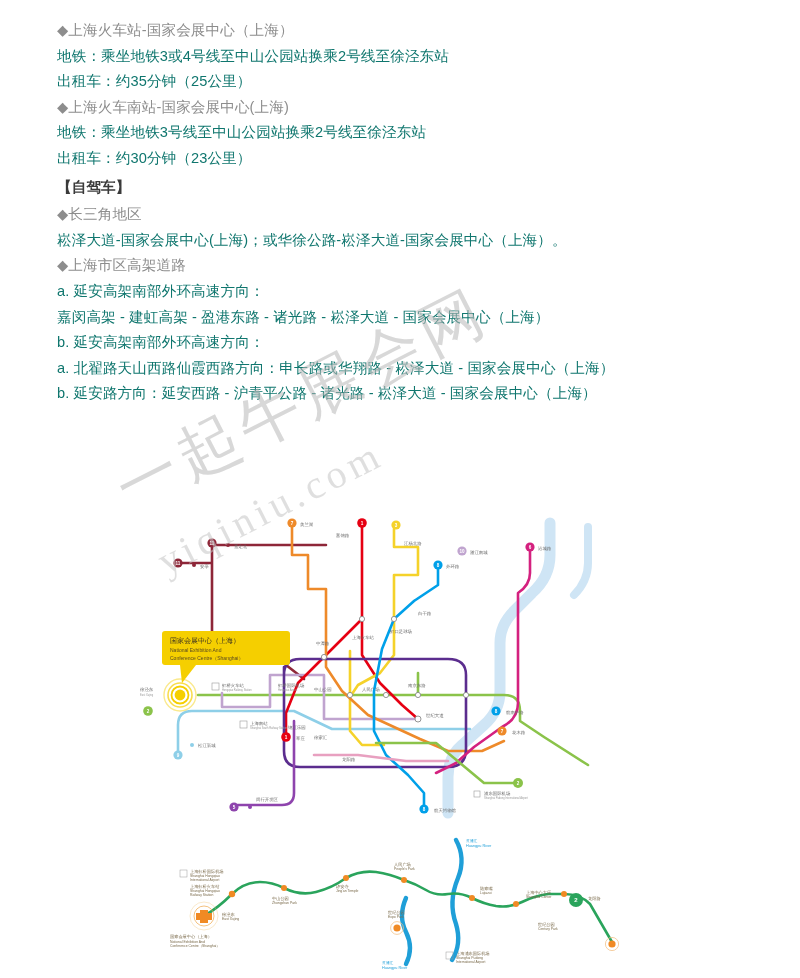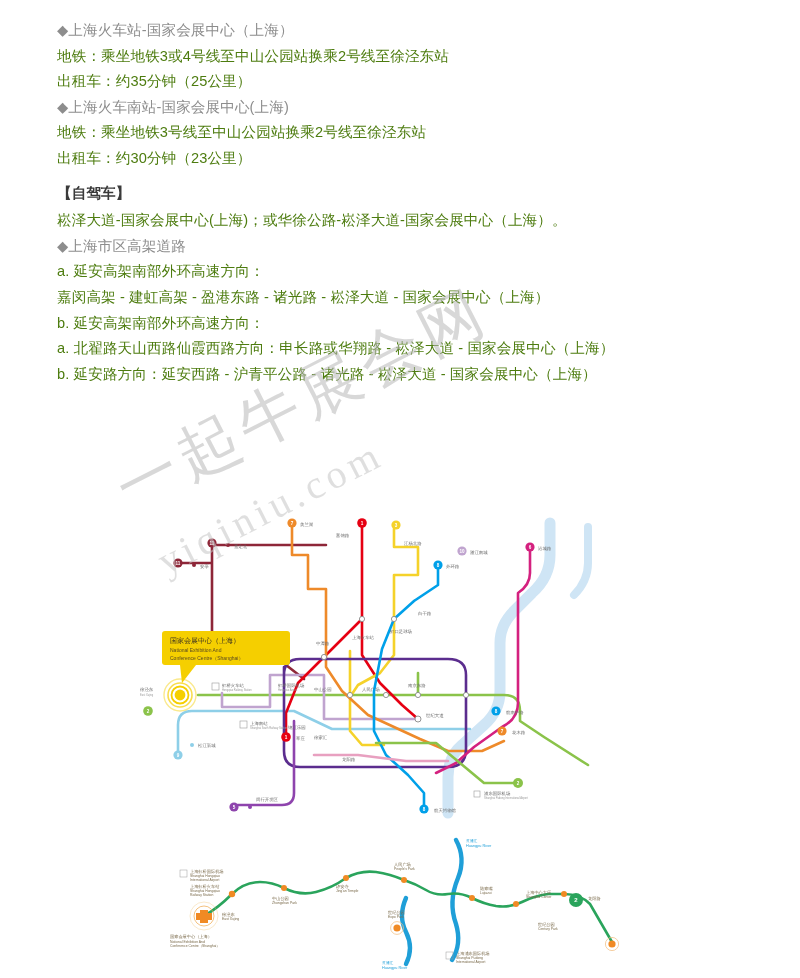--- a/index.html
+++ b/index.html
@@ -14,30 +14,30 @@
   .page{position:relative;width:699px;height:978px;overflow:hidden;}
 
   
   .textblock{
     position:absolute;
     left:57px; top:18px;
     width:700px;
     z-index:4;
   }
   .line{
-    color:#4d7c0f;
+    color:#0f766e;
     font-size:14.6px;
     line-height:25.6px;
     white-space:nowrap;
     letter-spacing:.1px;
   }
   .line.heading{
     color:#3a3a3a;
     font-weight:bold;
-    margin-top:9px;
+    margin-top:3px;
     margin-bottom:2px;
   }
   .line.bullet{ color:#8d8d8d; }
 
   
   .watermark{
     position:absolute;
     left:120px; top:330px;
     width:620px; height:320px;
     z-index:5;
@@ -77,20 +77,21 @@
 
     <div class="line bullet">◆上海火车站-国家会展中心（上海）</div>
     <div class="line">地铁：乘坐地铁3或4号线至中山公园站换乘2号线至徐泾东站</div>
     <div class="line">出租车：约35分钟（25公里）</div>
     <div class="line bullet">◆上海火车南站-国家会展中心(上海)</div>
     <div class="line">地铁：乘坐地铁3号线至中山公园站换乘2号线至徐泾东站</div>
     <div class="line">出租车：约30分钟（23公里）</div>
 
     <div class="line heading">【自驾车】</div>
 
+    <div class="line bullet">◆长三角地区</div>
     <div class="line">崧泽大道-国家会展中心(上海)；或华徐公路-崧泽大道-国家会展中心（上海）。</div>
     <div class="line bullet">◆上海市区高架道路</div>
     <div class="line">a. 延安高架南部外环高速方向：</div>
     <div class="line">嘉闵高架 - 建虹高架 - 盈港东路 - 诸光路 - 崧泽大道 - 国家会展中心（上海）</div>
     <div class="line">b. 延安高架南部外环高速方向：</div>
     <div class="line">a. 北翟路天山西路仙霞西路方向：申长路或华翔路 - 崧泽大道 - 国家会展中心（上海）</div>
     <div class="line">b. 延安路方向：延安西路 - 沪青平公路 - 诸光路 - 崧泽大道 - 国家会展中心（上海）</div>
   </div>
 
   <div class="watermark">

